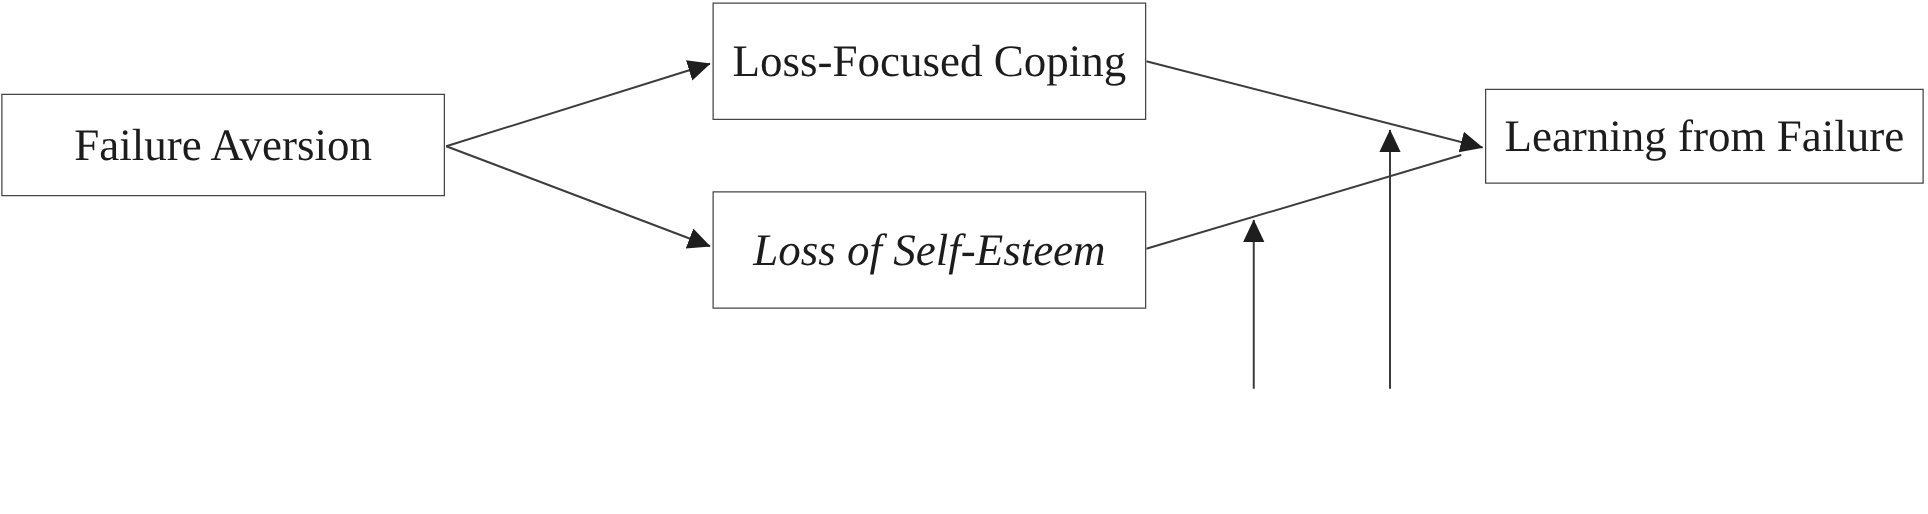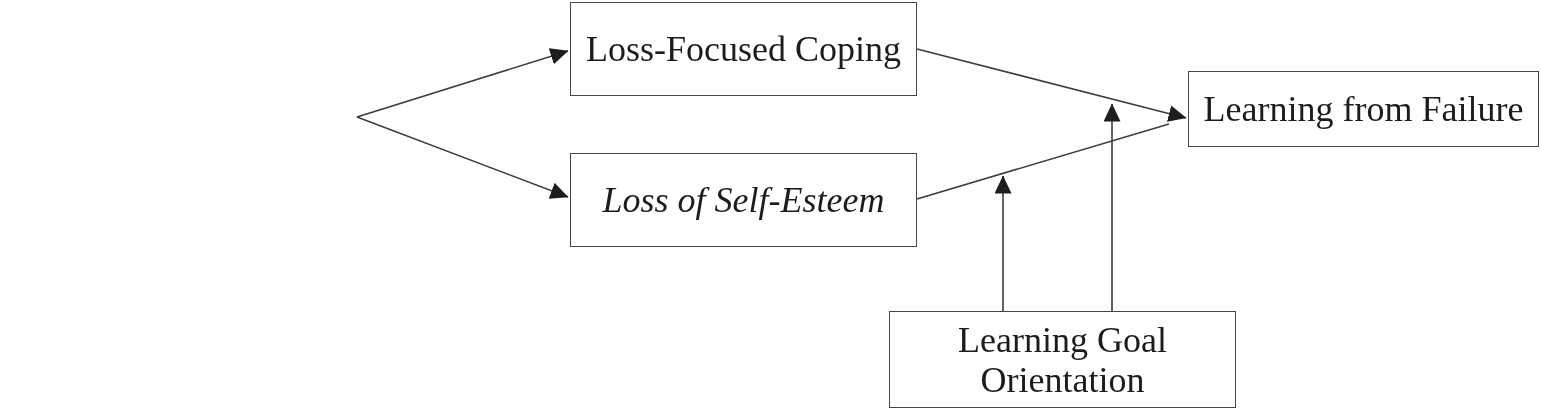--- a/index.html
+++ b/index.html
@@ -61,31 +61,30 @@
     <g>
         <line x1="357" y1="117" x2="568" y2="51" marker-end="url(#arrowhead)"></line>
         <line x1="357" y1="117" x2="568" y2="197" marker-end="url(#arrowhead)"></line>
         <line x1="917" y1="49" x2="1186" y2="118" marker-end="url(#arrowhead)"></line>
         <line x1="917" y1="199" x2="1169" y2="124"></line>
         <line x1="1003" y1="311" x2="1003" y2="176" marker-end="url(#arrowhead)"></line>
         <line x1="1112" y1="311" x2="1112" y2="104" marker-end="url(#arrowhead)"></line>
       </g>
   </svg>
 
+  <div class="node n-failure-aversion">
+    <span>Failure Aversion</span>
+  </div>
 
   <div class="node n-loss-focused-coping">
     <span>Loss-Focused Coping</span>
   </div>
 
   <div class="node n-loss-of-self-esteem">
     <span>Loss of Self-Esteem</span>
   </div>
 
   <div class="node n-learning-from-failure">
     <span>Learning from Failure</span>
   </div>
 
-  <div class="node n-learning-goal-orientation">
-    <span>Learning Goal</span>
-    <span>Orientation</span>
-  </div>
 
 </div>
 
 </body></html>

